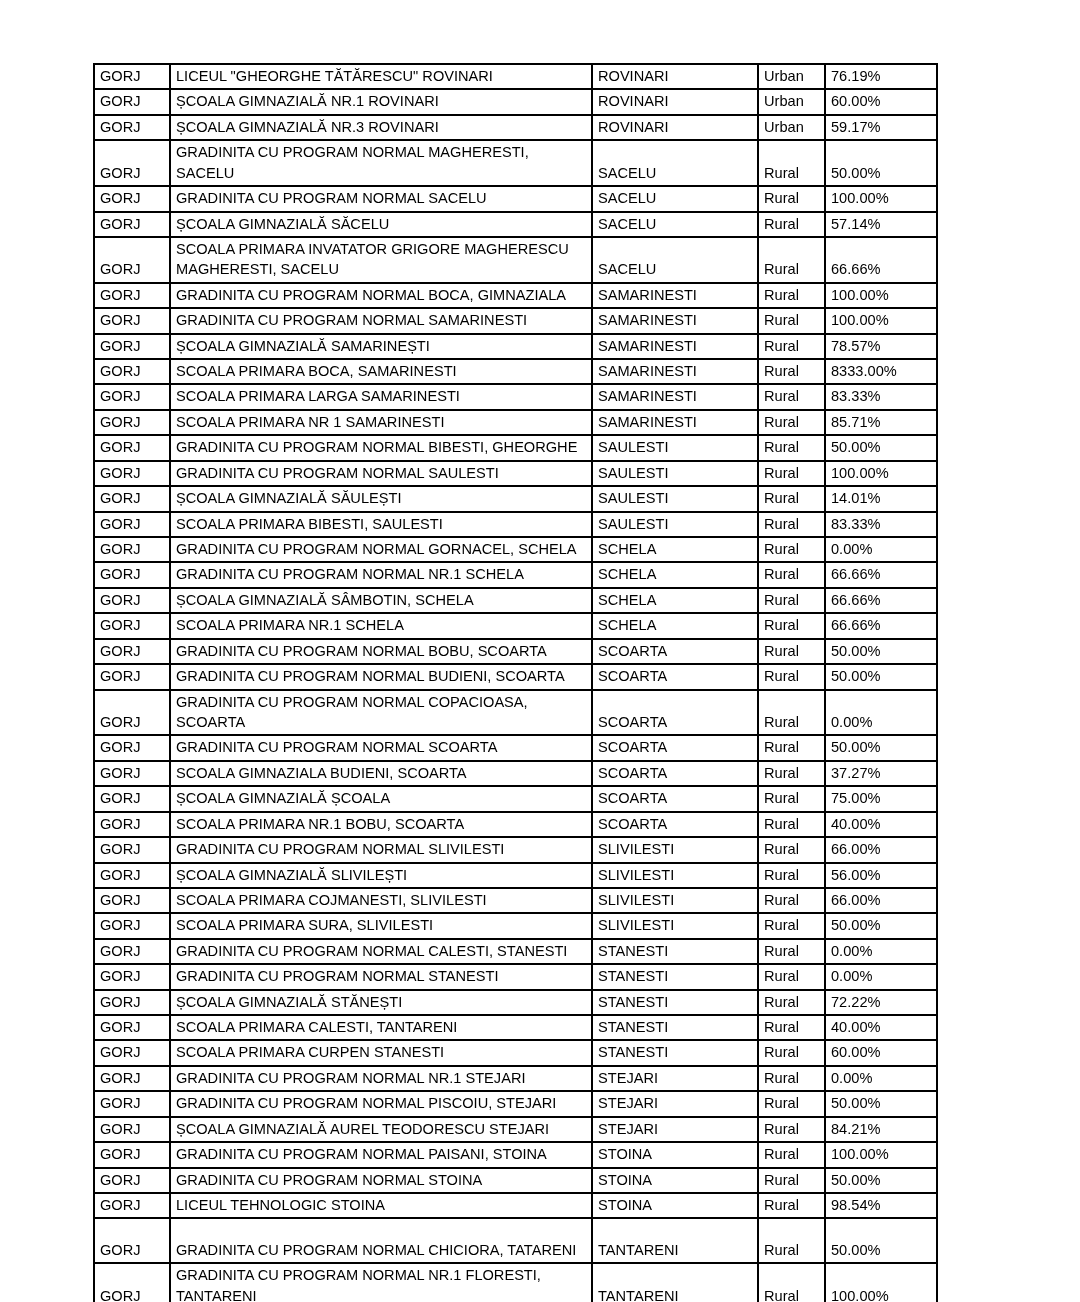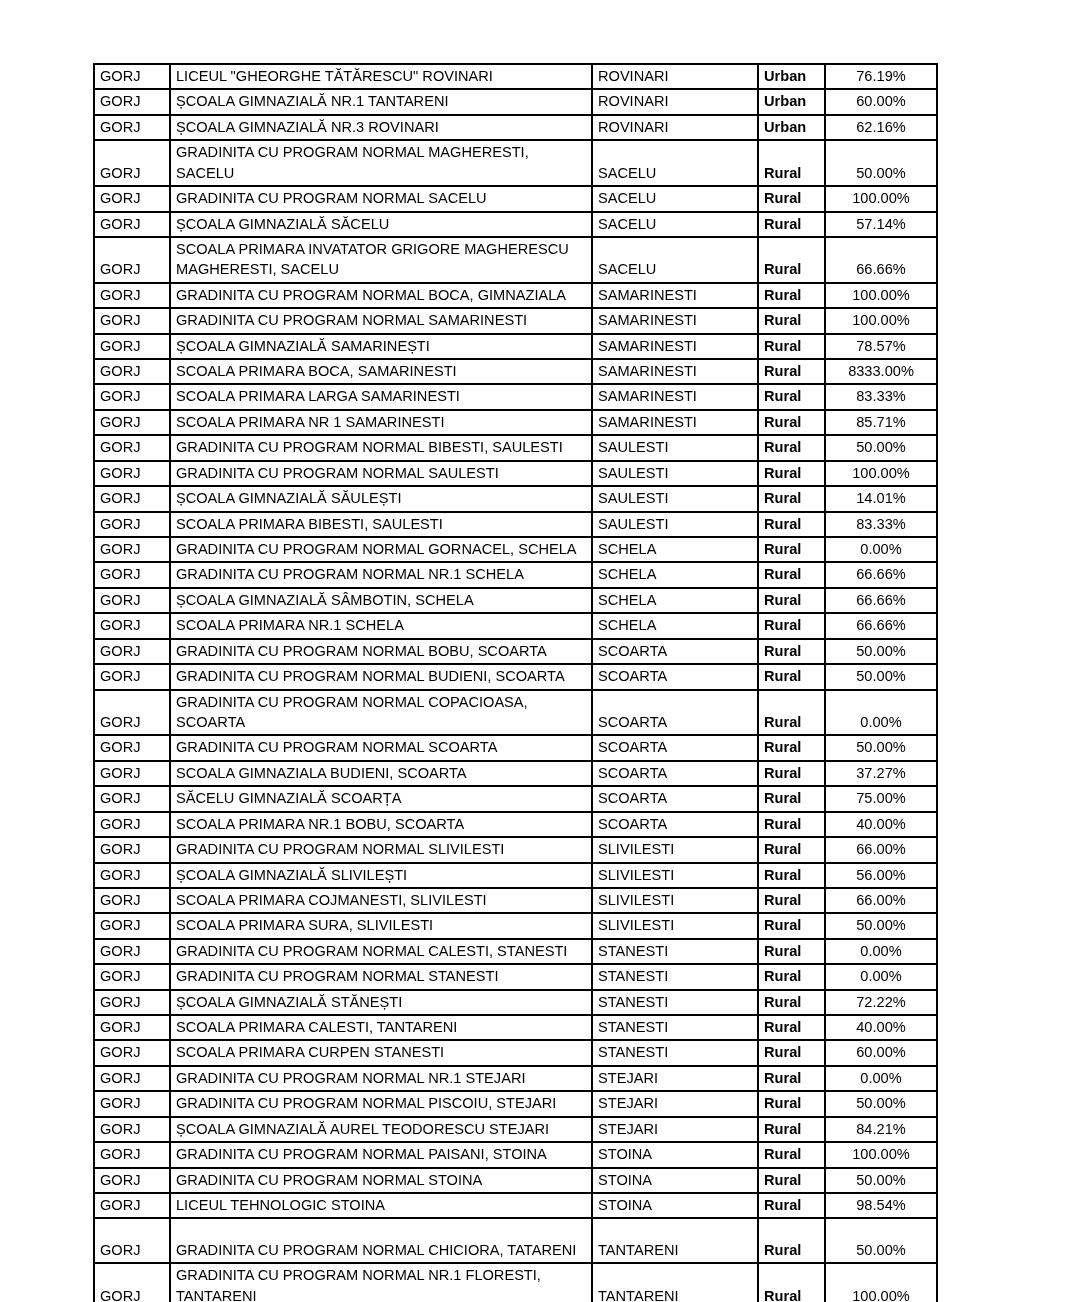--- a/index.html
+++ b/index.html
@@ -35,22 +35,22 @@
     font-size: 14.6px;
     line-height: 1.4;
     color: #000000;
     overflow: hidden;
   }
   tr.row-std  { height: 22.5px; }
   tr.row-tall { height: 45px; }
   td.county      { white-space: nowrap; }
   td.school      { white-space: pre-line; }
   td.locality    { white-space: nowrap; }
-  td.environment { white-space: nowrap; font-weight: bold; }
-  td.percentage  { text-align: center; white-space: nowrap; }
+  td.environment { white-space: nowrap; }
+  td.percentage  { white-space: nowrap; }
   col.c-county      { width: 76px;  }
   col.c-school      { width: 422px; }
   col.c-locality    { width: 166px; }
   col.c-environment { width: 67px;  }
   col.c-percentage  { width: 112px; }
 </style>
 </head>
 <body>
 
 <div class="page">
@@ -65,31 +65,31 @@
     <tbody id="table-body">
         <tr class="row-std">
           <td class="county">GORJ</td>
           <td class="school">LICEUL "GHEORGHE TĂTĂRESCU" ROVINARI</td>
           <td class="locality">ROVINARI</td>
           <td class="environment">Urban</td>
           <td class="percentage">76.19%</td>
         </tr>
         <tr class="row-std">
           <td class="county">GORJ</td>
-          <td class="school">ȘCOALA GIMNAZIALĂ NR.1 TANTARENI</td>
+          <td class="school">ȘCOALA GIMNAZIALĂ NR.1 ROVINARI</td>
           <td class="locality">ROVINARI</td>
           <td class="environment">Urban</td>
           <td class="percentage">60.00%</td>
         </tr>
         <tr class="row-std">
           <td class="county">GORJ</td>
           <td class="school">ȘCOALA GIMNAZIALĂ NR.3 ROVINARI</td>
           <td class="locality">ROVINARI</td>
           <td class="environment">Urban</td>
-          <td class="percentage">62.16%</td>
+          <td class="percentage">59.17%</td>
         </tr>
         <tr class="row-tall">
           <td class="county">GORJ</td>
           <td class="school">GRADINITA CU PROGRAM NORMAL MAGHERESTI, SACELU</td>
           <td class="locality">SACELU</td>
           <td class="environment">Rural</td>
           <td class="percentage">50.00%</td>
         </tr>
         <tr class="row-std">
           <td class="county">GORJ</td>
@@ -150,21 +150,21 @@
         </tr>
         <tr class="row-std">
           <td class="county">GORJ</td>
           <td class="school">SCOALA PRIMARA NR 1 SAMARINESTI</td>
           <td class="locality">SAMARINESTI</td>
           <td class="environment">Rural</td>
           <td class="percentage">85.71%</td>
         </tr>
         <tr class="row-std">
           <td class="county">GORJ</td>
-          <td class="school">GRADINITA CU PROGRAM NORMAL BIBESTI, SAULESTI</td>
+          <td class="school">GRADINITA CU PROGRAM NORMAL BIBESTI, GHEORGHE</td>
           <td class="locality">SAULESTI</td>
           <td class="environment">Rural</td>
           <td class="percentage">50.00%</td>
         </tr>
         <tr class="row-std">
           <td class="county">GORJ</td>
           <td class="school">GRADINITA CU PROGRAM NORMAL SAULESTI</td>
           <td class="locality">SAULESTI</td>
           <td class="environment">Rural</td>
           <td class="percentage">100.00%</td>
@@ -241,21 +241,21 @@
         </tr>
         <tr class="row-std">
           <td class="county">GORJ</td>
           <td class="school">SCOALA GIMNAZIALA BUDIENI, SCOARTA</td>
           <td class="locality">SCOARTA</td>
           <td class="environment">Rural</td>
           <td class="percentage">37.27%</td>
         </tr>
         <tr class="row-std">
           <td class="county">GORJ</td>
-          <td class="school">SĂCELU GIMNAZIALĂ SCOARȚA</td>
+          <td class="school">ȘCOALA GIMNAZIALĂ ȘCOALA</td>
           <td class="locality">SCOARTA</td>
           <td class="environment">Rural</td>
           <td class="percentage">75.00%</td>
         </tr>
         <tr class="row-std">
           <td class="county">GORJ</td>
           <td class="school">SCOALA PRIMARA NR.1 BOBU, SCOARTA</td>
           <td class="locality">SCOARTA</td>
           <td class="environment">Rural</td>
           <td class="percentage">40.00%</td>

